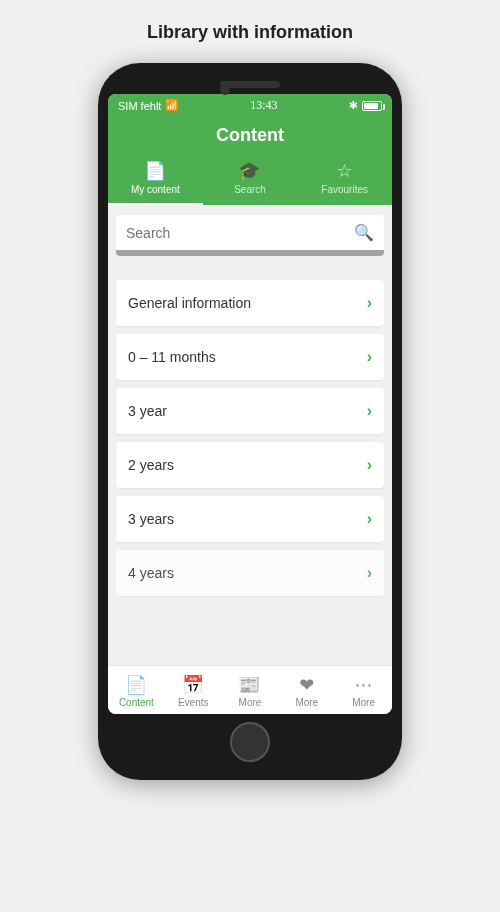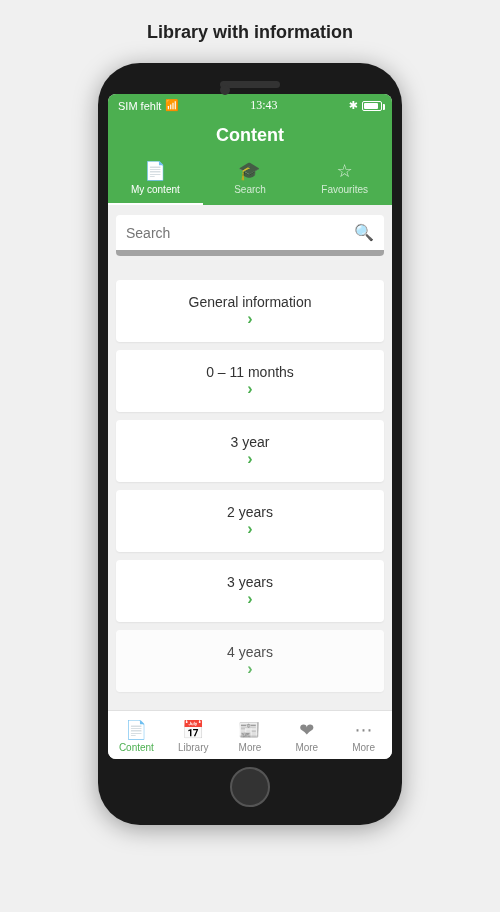--- a/index.html
+++ b/index.html
@@ -154,21 +154,20 @@
     .list-item {
       background: white;
       border-radius: 4px;
       display: flex;
       align-items: center;
       justify-content: space-between;
       padding: 14px 12px;
       margin-bottom: 8px;
       cursor: pointer;
       box-shadow: 0 1px 2px rgba(0,0,0,0.06);
-      flex-direction: column;
     }
     .list-item-label {
       font-size: 14px;
       color: #333;
     }
     .list-item-chevron {
       color: #4caf50;
       font-size: 16px;
       font-weight: bold;
     }
@@ -292,21 +291,21 @@
       </div>
     </div>
 
     <div class="bottom-nav">
       <div class="bottom-nav-item active">
         <span class="bottom-nav-icon">📄</span>
         <span>Content</span>
       </div>
       <div class="bottom-nav-item">
         <span class="bottom-nav-icon">📅</span>
-        <span>Library</span>
+        <span>Events</span>
       </div>
       <div class="bottom-nav-item">
         <span class="bottom-nav-icon">📰</span>
         <span>More</span>
       </div>
       <div class="bottom-nav-item">
         <span class="bottom-nav-icon">❤</span>
         <span>More</span>
       </div>
       <div class="bottom-nav-item">

